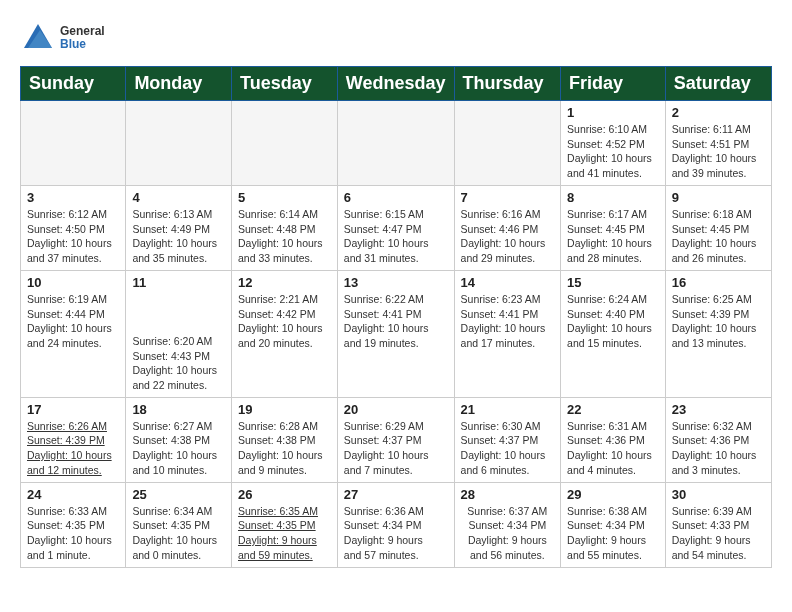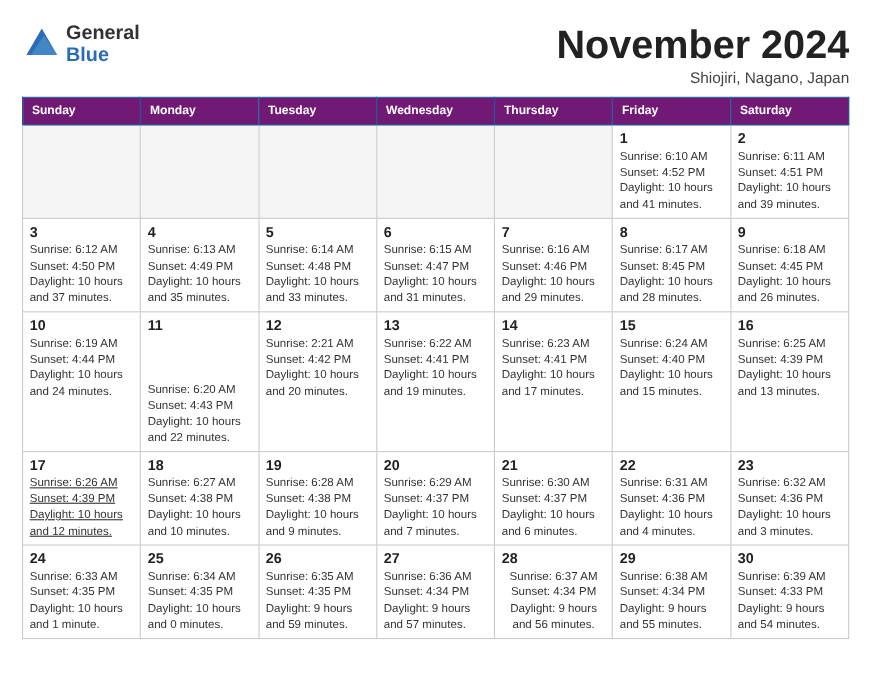--- a/index.html
+++ b/index.html
@@ -15,21 +15,21 @@
       align-items: flex-start;
       justify-content: space-between;
       margin-bottom: 10px;
     }
     .logo {
       display: flex;
       align-items: center;
       gap: 4px;
     }
     .logo-text {
-      font-size: 18px;
+      font-size: 12px;
       font-weight: bold;
       line-height: 1.1;
     }
     .logo-general { color: #333; }
     .logo-blue { color: #2a6db5; }
     .logo-icon {
       width: 36px;
       height: 36px;
     }
     .title-block {
@@ -42,23 +42,23 @@
     }
     .subtitle {
       font-size: 14px;
       color: #444;
     }
     .calendar {
       width: 100%;
       border-collapse: collapse;
     }
     .calendar th {
-      background: #701a75;
+      background: #14532d;
       color: #fff;
-      font-size: 11px;
+      font-size: 18px;
       padding: 6px 8px;
       text-align: left;
       border: 1px solid #1a5a9a;
     }
     .calendar td {
       vertical-align: top;
       border: 1px solid #ccc;
       padding: 4px 6px;
       font-size: 10.5px;
       color: #333;
@@ -92,24 +92,20 @@
   <div class="logo">
     <svg class="logo-icon" viewBox="0 0 36 36">
       <polygon points="18,4 32,28 4,28" fill="#2a6db5"></polygon>
       <polygon points="20,10 32,28 8,28" fill="#5a9fd4" opacity="0.5"></polygon>
     </svg>
     <div class="logo-text">
       <span class="logo-general">General</span><br>
       <span class="logo-blue">Blue</span>
     </div>
   </div>
-  <div class="title-block">
-    <div class="month-title">November 2024</div>
-    <div class="subtitle">Shiojiri, Nagano, Japan</div>
-  </div>
 </div>
 
 <table class="calendar">
   <thead>
     <tr>
     <th>Sunday</th>
         <th>Monday</th>
         <th>Tuesday</th>
         <th>Wednesday</th>
         <th>Thursday</th>
@@ -171,21 +167,21 @@
         <td>
           <span class="day-num">7</span>
           <div class="cell-info" style="white-space: pre-line;">Sunrise: 6:16 AM
 Sunset: 4:46 PM
 Daylight: 10 hours
 and 29 minutes.</div>
         </td>
         <td>
           <span class="day-num">8</span>
           <div class="cell-info" style="white-space: pre-line;">Sunrise: 6:17 AM
-Sunset: 8:45 PM
+Sunset: 4:45 PM
 Daylight: 10 hours
 and 28 minutes.</div>
         </td>
         <td>
           <span class="day-num">9</span>
           <div class="cell-info" style="white-space: pre-line;">Sunrise: 6:18 AM
 Sunset: 4:45 PM
 Daylight: 10 hours
 and 26 minutes.</div>
         </td>
@@ -302,21 +298,21 @@
         </td>
         <td>
           <span class="day-num">25</span>
           <div class="cell-info" style="white-space: pre-line;">Sunrise: 6:34 AM
 Sunset: 4:35 PM
 Daylight: 10 hours
 and 0 minutes.</div>
         </td>
         <td>
           <span class="day-num">26</span>
-          <div class="cell-info" style="white-space: pre-line;">Sunrise: 6:35 AM
+          <div class="cell-info" style="white-space: pre-line; text-decoration: underline;">Sunrise: 6:35 AM
 Sunset: 4:35 PM
 Daylight: 9 hours
 and 59 minutes.</div>
         </td>
         <td>
           <span class="day-num">27</span>
           <div class="cell-info" style="white-space: pre-line;">Sunrise: 6:36 AM
 Sunset: 4:34 PM
 Daylight: 9 hours
 and 57 minutes.</div>

